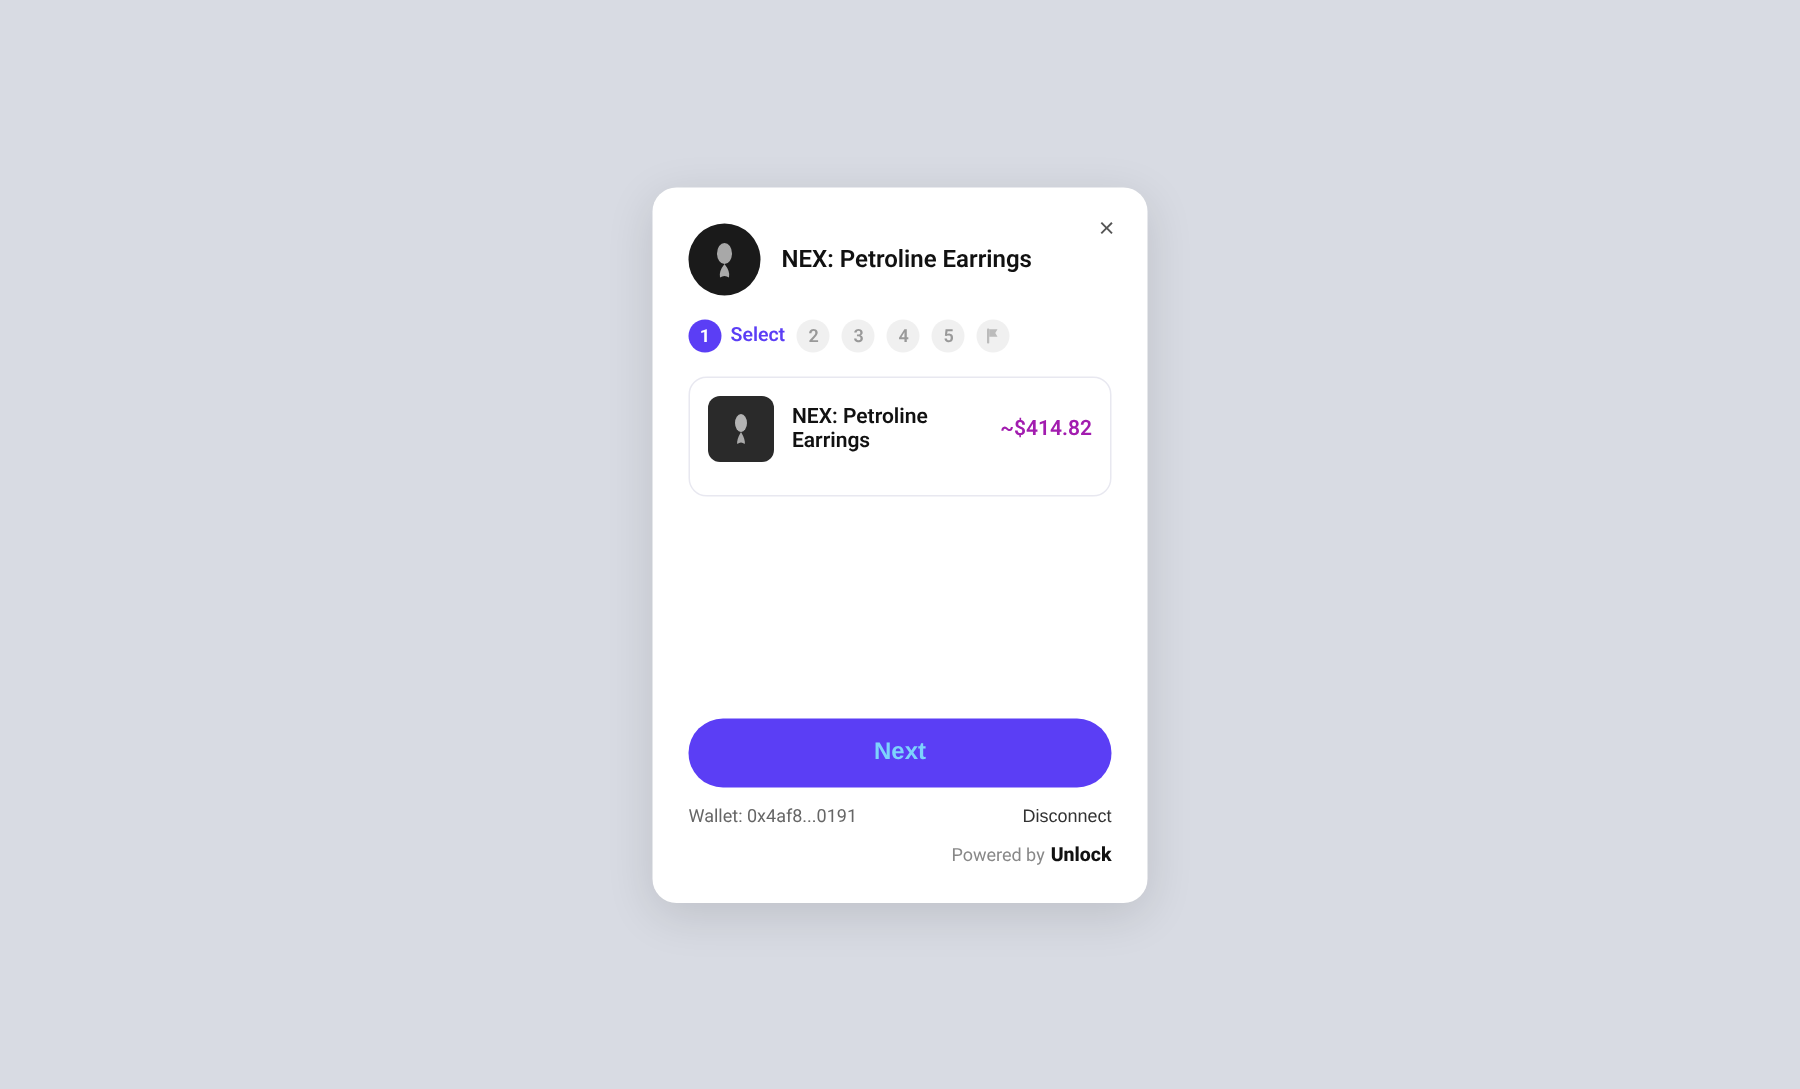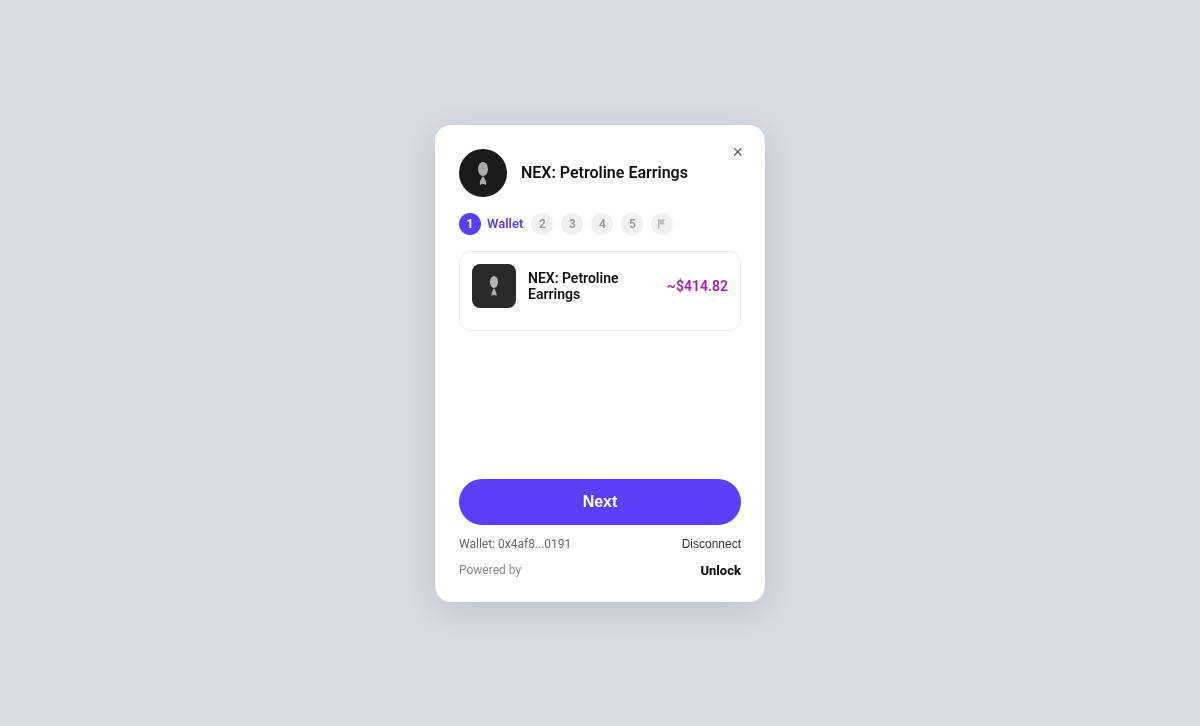--- a/index.html
+++ b/index.html
@@ -195,21 +195,21 @@
     }
 
     .spacer {
       height: 140px;
     }
 
     .next-btn {
       width: 100%;
       padding: 14px;
       background: #5b3ef5;
-      color: #ffffff;
+      color: #7dd3fc;
       border: none;
       border-radius: 50px;
       font-size: 16px;
       font-weight: 600;
       cursor: pointer;
       margin-bottom: 12px;
     }
 
     .wallet-row {
       display: flex;
@@ -231,21 +231,21 @@
       border: none;
       cursor: pointer;
     }
 
     .powered-by {
       text-align: center;
       font-size: 12px;
       color: #888;
       display: flex;
       align-items: center;
-      justify-content: space-between;
+      justify-content: flex-end;
       gap: 4px;
     }
 
     .unlock-brand {
       font-weight: 800;
       color: #111;
       font-size: 13px;
     }
   </style>
 </head>
@@ -263,21 +263,21 @@
         <path d="M14 17 Q10 22 11 26 Q14 24 17 26 Q18 22 14 17Z" fill="#aaa"></path>
       </svg>
     </div>
     <span class="header-title">NEX: Petroline Earrings</span>
   </div>
 
   
   <div class="steps-row">
     <div class="step-active">
       <div class="step-number-active">1</div>
-      <span class="step-label-active">Wallet</span>
+      <span class="step-label-active">Select</span>
     </div>
     <div class="step-inactive">2</div>
     <div class="step-inactive">3</div>
     <div class="step-inactive">4</div>
     <div class="step-inactive">5</div>
     <div class="step-icon">
       <svg width="12" height="12" viewBox="0 0 12 12" fill="none">
         <rect x="2" y="1" width="1.5" height="10" fill="#bbb" rx="0.5"></rect>
         <path d="M3.5 1.5 H9 L7.5 4 L9 6.5 H3.5 Z" fill="#bbb"></path>
       </svg>

